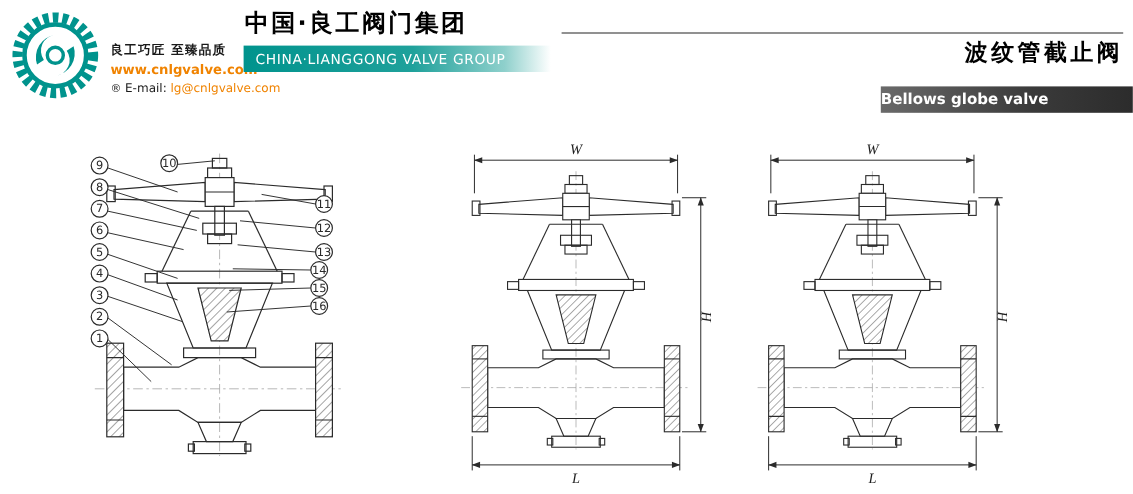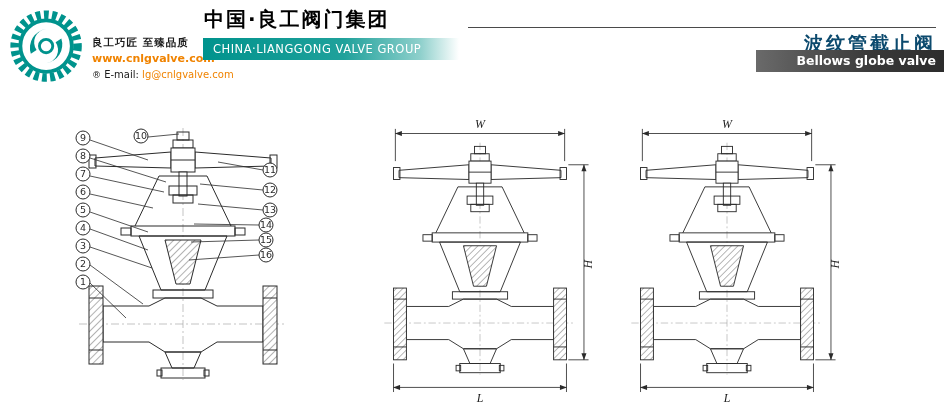--- a/index.html
+++ b/index.html
@@ -20,27 +20,27 @@
     letter-spacing:2px;white-space:nowrap;
   }
   .banner-teal{
     position:absolute;left:203px;top:38px;width:256px;height:22px;line-height:22px;
     background:linear-gradient(90deg,#00938d 0%,#1fa19b 55%,#8fd0cc 85%,#ffffff 100%);
     color:#fff;font-size:11.5px;font-weight:normal;letter-spacing:.5px;
     padding-left:10px;box-sizing:border-box;white-space:nowrap;
   }
   .topline{position:absolute;left:468px;top:27px;right:8px;height:1px;background:#4a4a4a}
   .product-cn{
-    position:absolute;right:8px;top:31px;font-size:19px;font-weight:bold;color:#0c4a6e;
+    position:absolute;right:8px;top:31px;font-size:19px;font-weight:bold;color:#000000;
     letter-spacing:3px;white-space:nowrap;
   }
   .banner-dark{
-    position:absolute;right:0;top:50px;width:188px;height:22px;line-height:22px;
+    position:absolute;right:0;top:72px;width:210px;height:22px;line-height:22px;
     background:linear-gradient(90deg,#6a6a6a 0%,#3a3a3a 60%,#2c2c2c 100%);
-    color:#fff;font-size:12.5px;font-weight:bold;text-align:right;
+    color:#fff;font-size:12.5px;font-weight:bold;text-align:left;
     padding-right:8px;box-sizing:border-box;white-space:nowrap;
   }
   
   .fig{position:absolute}
   #fig-parts{left:48px;top:118px}
   #fig-dim1{left:365px;top:115px}
   #fig-dim2{left:612px;top:115px}
   .callout circle{fill:#fff;stroke:#2b2b2b;stroke-width:1}
   .callout line{stroke:#2b2b2b;stroke-width:.8}
   .callout text{font-size:9.5px;fill:#2b2b2b;text-anchor:middle;font-family:"DejaVu Sans",sans-serif}

